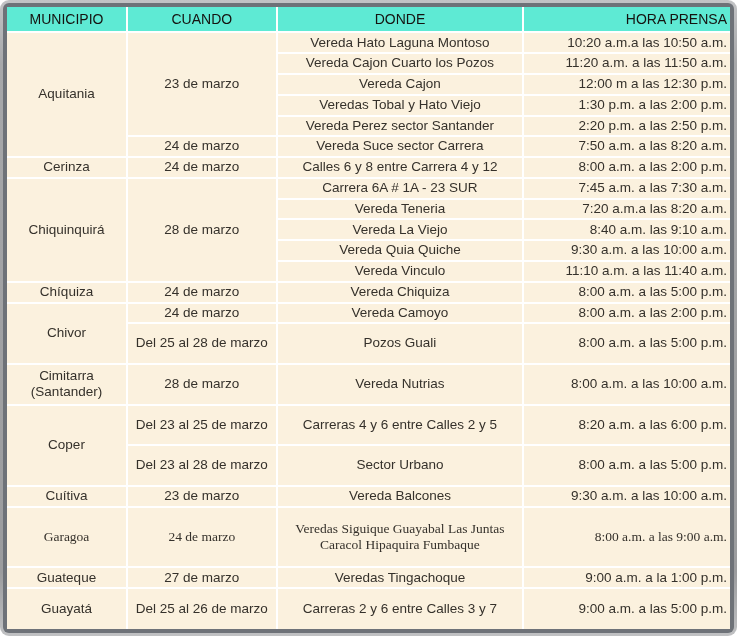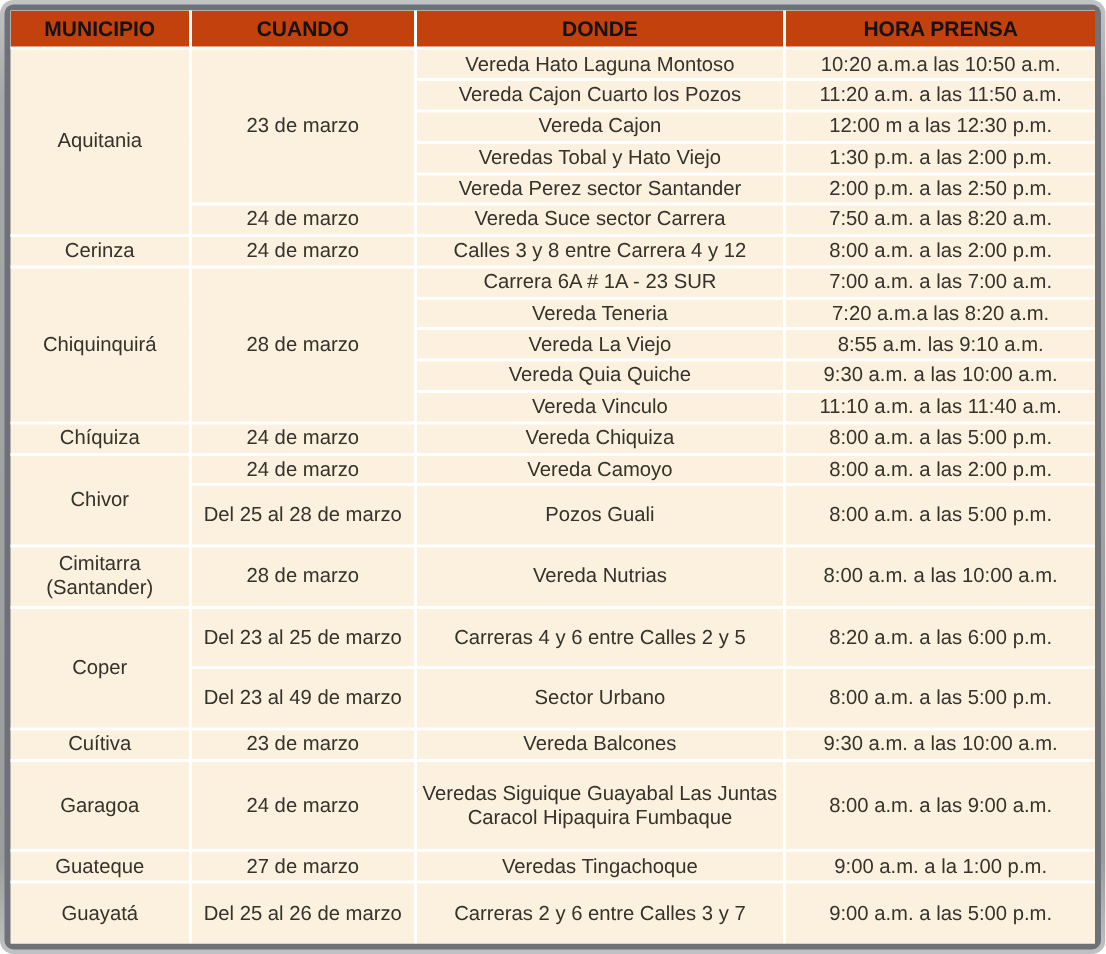--- a/index.html
+++ b/index.html
@@ -38,37 +38,37 @@
   .schedule th, .schedule td {
     border: 2px solid #ffffff;
     text-align: center;
     vertical-align: middle;
     padding: 1px 3px;
     overflow: hidden;
   }
   .schedule tr:first-child th { border-top: none; }
   .schedule tr:last-child td { border-bottom: none; }
   .schedule th:first-child, .schedule td:first-child { border-left: none; }
-  .schedule th:last-child, .schedule td:last-child { border-right: none; }
+  .schedule th:last-child, .schedule td:last-child { border-right: none; text-align: right; }
   .schedule th {
-    background: #c2410c;
+    background: #5eead4;
     color: #151310;
     font-size: 14px;
-    font-weight: bold;
+    font-weight: normal;
     height: 22px;
   }
   .schedule td {
     background: #fbf1de;
     color: #35312b;
     font-size: 13.5px;
     line-height: 1.22;
   }
   tr.rh1 { height: 20px; }
   tr.rh2 { height: 40px; }
-  tr.rh3 { height: 60px; }
+  tr.rh3 { height: 60px; font-family: Liberation Serif, serif; }
 </style>
 </head>
 <body>
 
 <div class="frame-outer">
   <div class="frame-inner">
     <table class="schedule">
       <colgroup>
         <col style="width:16.6%">
         <col style="width:20.7%">
@@ -95,46 +95,46 @@
         <tr class="rh1">
           <td>Vereda Cajon</td>
           <td>12:00 m a las 12:30 p.m.</td>
         </tr>
         <tr class="rh1">
           <td>Veredas Tobal y Hato Viejo</td>
           <td>1:30 p.m. a las 2:00 p.m.</td>
         </tr>
         <tr class="rh1">
           <td>Vereda Perez sector Santander</td>
-          <td>2:00 p.m. a las 2:50 p.m.</td>
+          <td>2:20 p.m. a las 2:50 p.m.</td>
         </tr>
         <tr class="rh1">
           <td>24 de marzo</td>
           <td>Vereda Suce sector Carrera</td>
           <td>7:50 a.m. a las 8:20 a.m.</td>
         </tr>
         <tr class="rh1">
           <td>Cerinza</td>
           <td>24 de marzo</td>
-          <td>Calles 3 y 8 entre Carrera 4 y 12</td>
+          <td>Calles 6 y 8 entre Carrera 4 y 12</td>
           <td>8:00 a.m. a las 2:00 p.m.</td>
         </tr>
         <tr class="rh1">
           <td rowspan="5">Chiquinquirá</td>
           <td rowspan="5">28 de marzo</td>
           <td>Carrera 6A # 1A - 23 SUR</td>
-          <td>7:00 a.m. a las 7:00 a.m.</td>
+          <td>7:45 a.m. a las 7:30 a.m.</td>
         </tr>
         <tr class="rh1">
           <td>Vereda Teneria</td>
           <td>7:20 a.m.a las 8:20 a.m.</td>
         </tr>
         <tr class="rh1">
           <td>Vereda La Viejo</td>
-          <td>8:55 a.m. las 9:10 a.m.</td>
+          <td>8:40 a.m. las 9:10 a.m.</td>
         </tr>
         <tr class="rh1">
           <td>Vereda Quia Quiche</td>
           <td>9:30 a.m. a las 10:00 a.m.</td>
         </tr>
         <tr class="rh1">
           <td>Vereda Vinculo</td>
           <td>11:10 a.m. a las 11:40 a.m.</td>
         </tr>
         <tr class="rh1">
@@ -160,21 +160,21 @@
           <td>Vereda Nutrias</td>
           <td>8:00 a.m. a las 10:00 a.m.</td>
         </tr>
         <tr class="rh2">
           <td rowspan="2">Coper</td>
           <td>Del 23 al 25 de marzo</td>
           <td>Carreras 4 y 6 entre Calles 2 y 5</td>
           <td>8:20 a.m. a las 6:00 p.m.</td>
         </tr>
         <tr class="rh2">
-          <td>Del 23 al 49 de marzo</td>
+          <td>Del 23 al 28 de marzo</td>
           <td>Sector Urbano</td>
           <td>8:00 a.m. a las 5:00 p.m.</td>
         </tr>
         <tr class="rh1">
           <td>Cuítiva</td>
           <td>23 de marzo</td>
           <td>Vereda Balcones</td>
           <td>9:30 a.m. a las 10:00 a.m.</td>
         </tr>
         <tr class="rh3">

